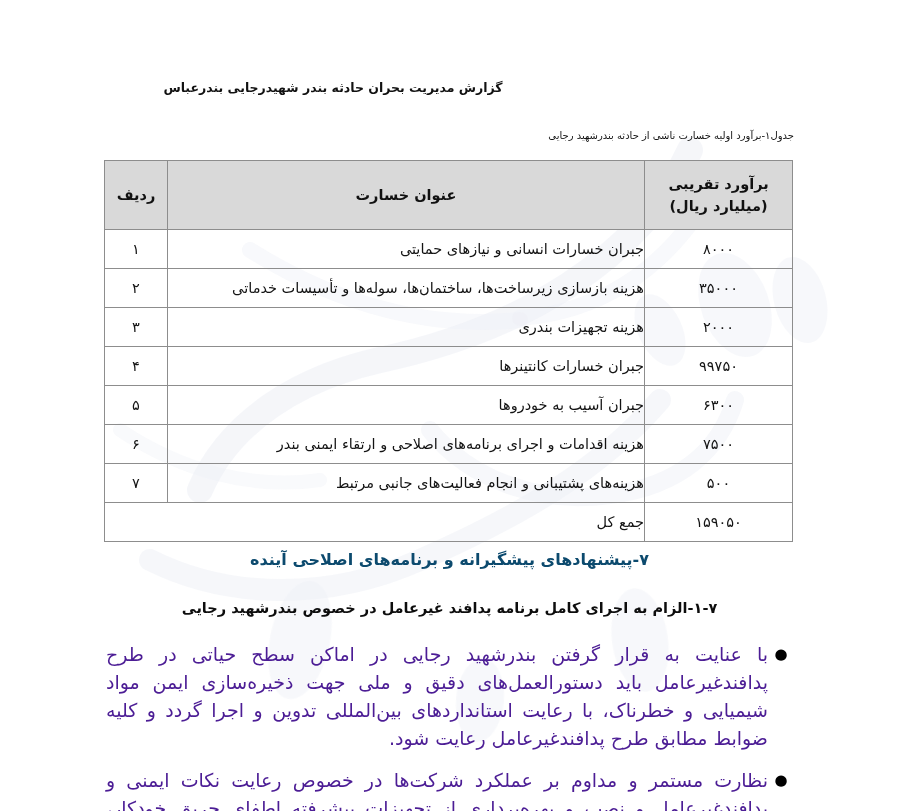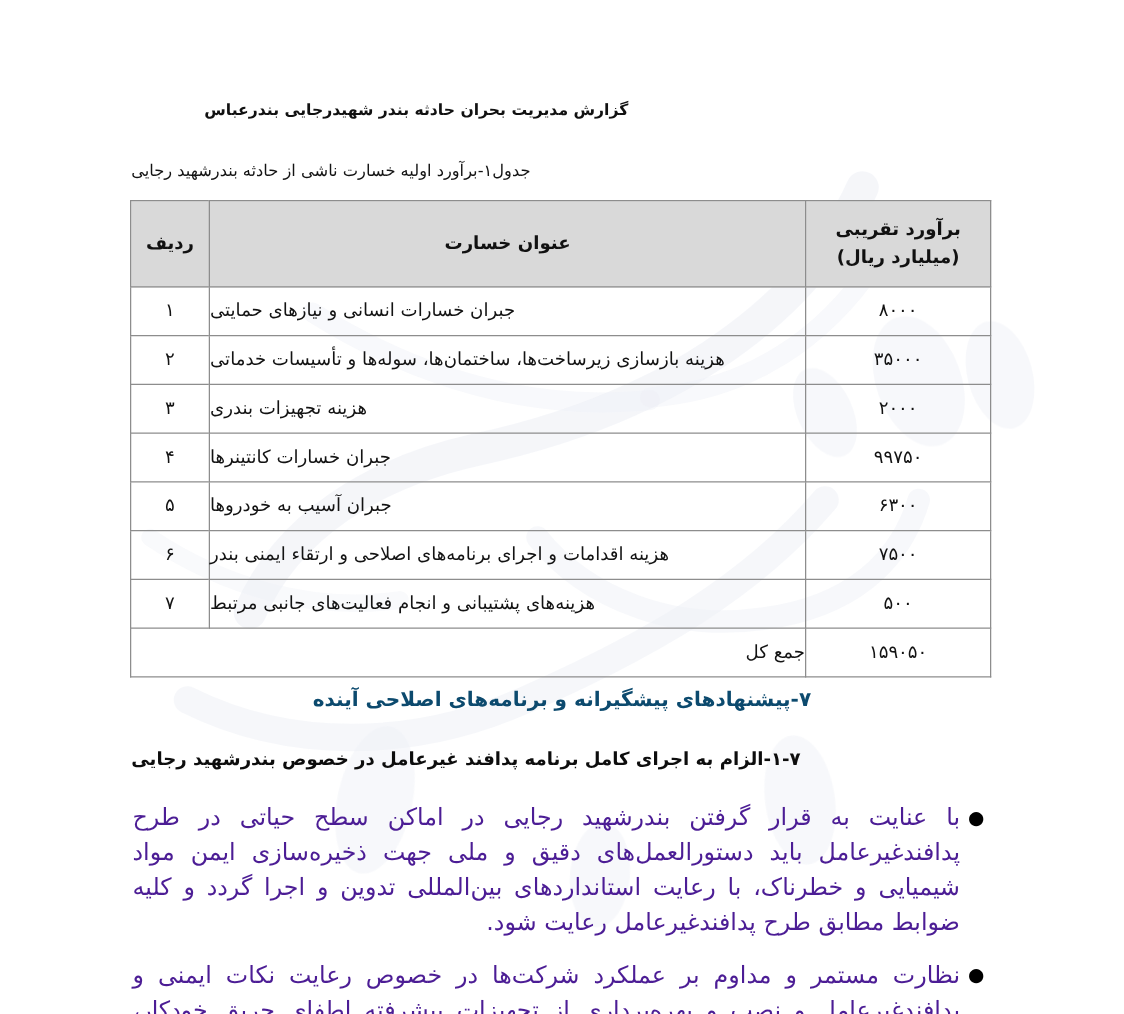--- a/index.html
+++ b/index.html
@@ -60,22 +60,22 @@
     display: inline-block;
     padding-right: 220px;
   }
 
   
   .table-caption {
     position: absolute;
     top: 130px;
     left: 105px;
     right: 105px;
-    text-align: left;
-    font-size: 13px;
+    text-align: right;
+    font-size: 10px;
     color: #131313;
     direction: rtl;
   }
 
   
   .damage-table {
     position: absolute;
     top: 160px;
     right: 106px;
     width: 688px;
@@ -106,21 +106,21 @@
   .damage-table tbody td {
     height: 38px;
     font-size: 14.5px;
     color: #131313;
   }
   .cell-no {
     text-align: center;
     font-size: 14.5px;
   }
   .cell-title {
-    text-align: left;
+    text-align: right;
     padding: 0 10px;
     white-space: nowrap;
   }
   .cell-amount {
     text-align: center;
     letter-spacing: 0.5px;
   }
   .row-total td {
     height: 40px;
   }
@@ -138,21 +138,21 @@
     font-size: 16px;
     font-weight: bold;
     color: #0c4a6e;
     direction: rtl;
   }
   .subsection-heading {
     position: absolute;
     top: 600px;
     right: 105px;
     left: 105px;
-    text-align: left;
+    text-align: center;
     font-size: 14.5px;
     font-weight: bold;
     color: #0d0d0d;
     direction: rtl;
   }
 
   
   .bullets {
     position: absolute;
     top: 640px;

